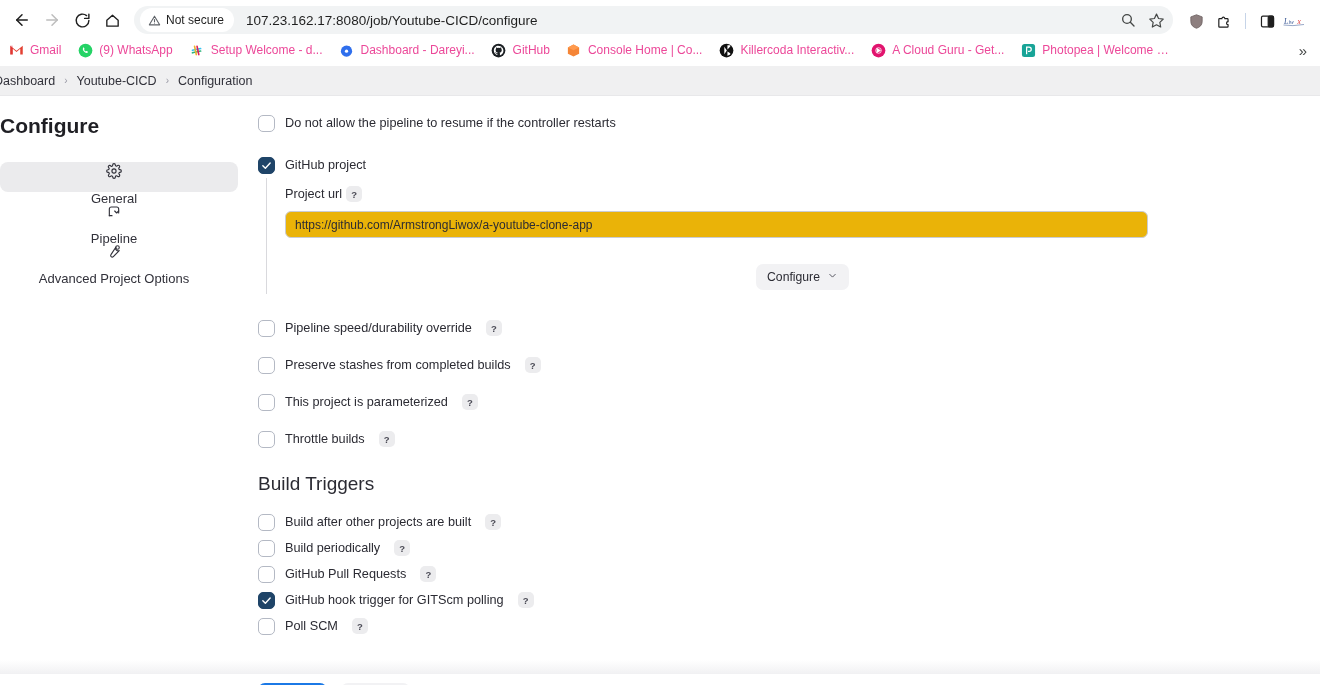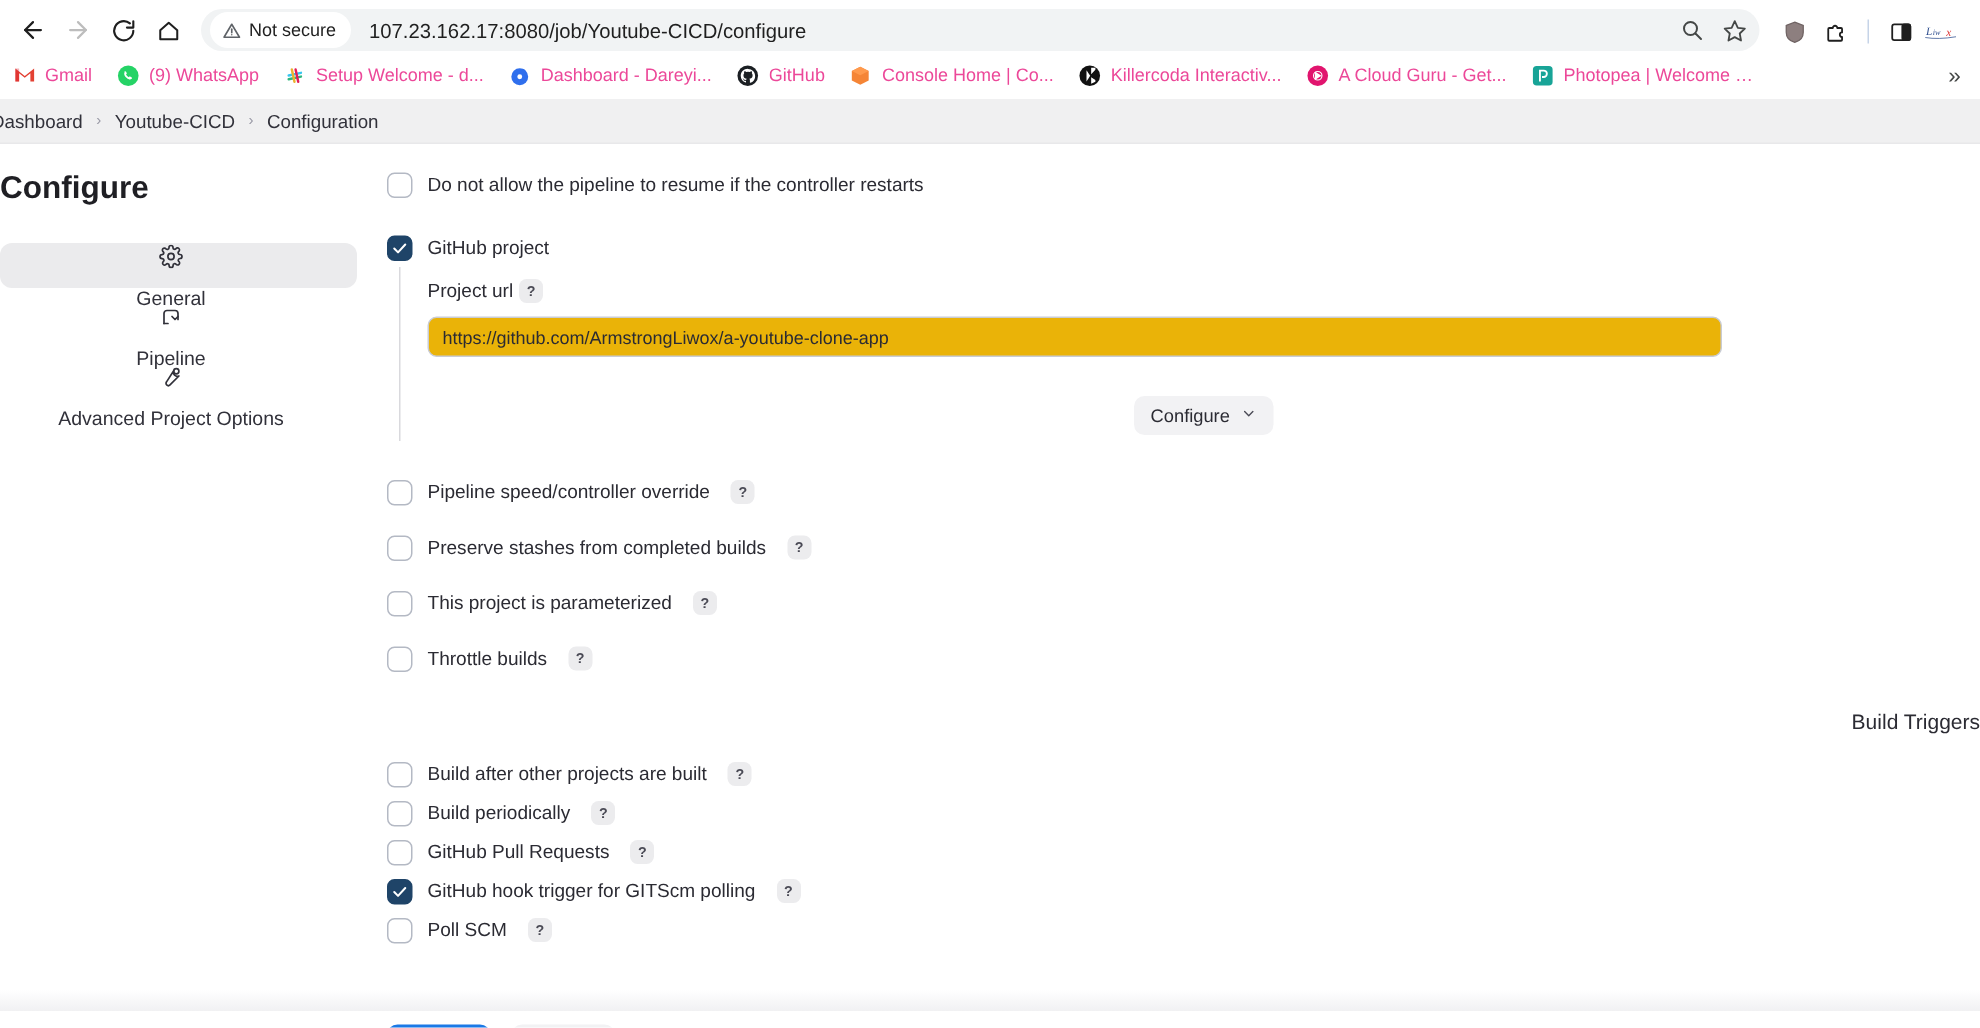--- a/index.html
+++ b/index.html
@@ -256,25 +256,24 @@
     gap: 7px;
     background: #f2f2f4;
     border-radius: 7px;
     height: 26px;
     padding: 0 11px;
     font-size: 12.2px;
     color: #2b2b33;
   }
 
   .section-title {
-    font-size: 14px;
+    font-size: 19px;
     color: #2b2b33;
     font-weight: normal;
     margin: 21px 0 14px 0;
-    text-align: right;
   }
 
   .spacer-lg { height: 16px; }
   .spacer-md { height: 11px; }
 
   
   .scroll-fade {
     position: absolute;
     left: 0; right: 0;
     bottom: 45px;
@@ -573,21 +572,21 @@
               <polyline points="6 9.5 12 15.5 18 9.5"></polyline>
             </svg>
         </span>
       </div>
     </div>
 
     <div class="spacer-md"></div>
 
     <div class="chk-row" style="margin-top:10px;">
       <span class="cb"></span>
-      <span class="chk-lbl">Pipeline speed/controller override</span>
+      <span class="chk-lbl">Pipeline speed/durability override</span>
       <span class="help">?</span>
     </div>
     <div style="height:11px"></div>
     <div class="chk-row">
       <span class="cb"></span>
       <span class="chk-lbl">Preserve stashes from completed builds</span>
       <span class="help">?</span>
     </div>
     <div style="height:11px"></div>
     <div class="chk-row">

